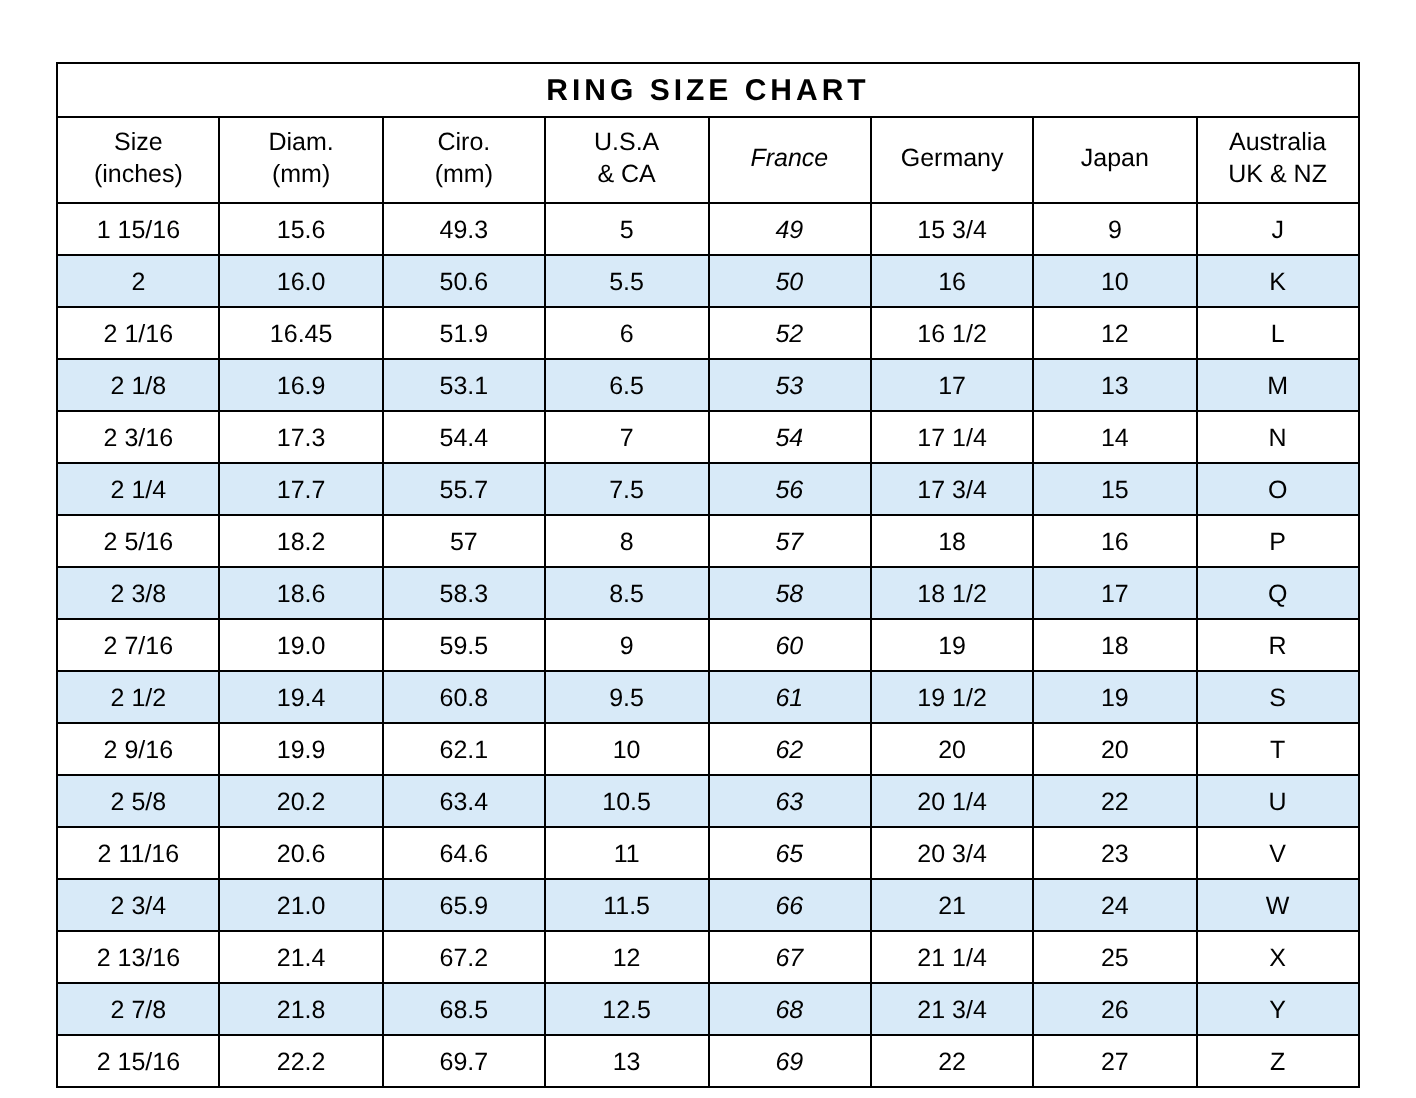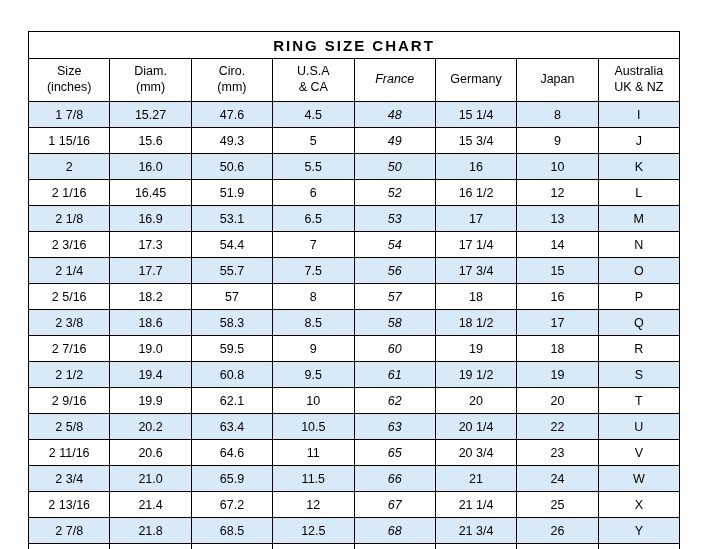--- a/index.html
+++ b/index.html
@@ -108,30 +108,20 @@
           </td>
           <td class="col-6">
             <div>Japan</div>
           </td>
           <td class="col-7">
             <div>Australia</div>
             <div>UK &amp; NZ</div>
           </td>
         </tr>
 
-        <tr class="data-row shaded">
-          <td class="col-0">1 7/8</td>
-          <td class="col-1">15.27</td>
-          <td class="col-2">47.6</td>
-          <td class="col-3">4.5</td>
-          <td class="col-4">48</td>
-          <td class="col-5">15 1/4</td>
-          <td class="col-6">8</td>
-          <td class="col-7">I</td>
-        </tr>
         <tr class="data-row plain">
           <td class="col-0">1 15/16</td>
           <td class="col-1">15.6</td>
           <td class="col-2">49.3</td>
           <td class="col-3">5</td>
           <td class="col-4">49</td>
           <td class="col-5">15 3/4</td>
           <td class="col-6">9</td>
           <td class="col-7">J</td>
         </tr>

